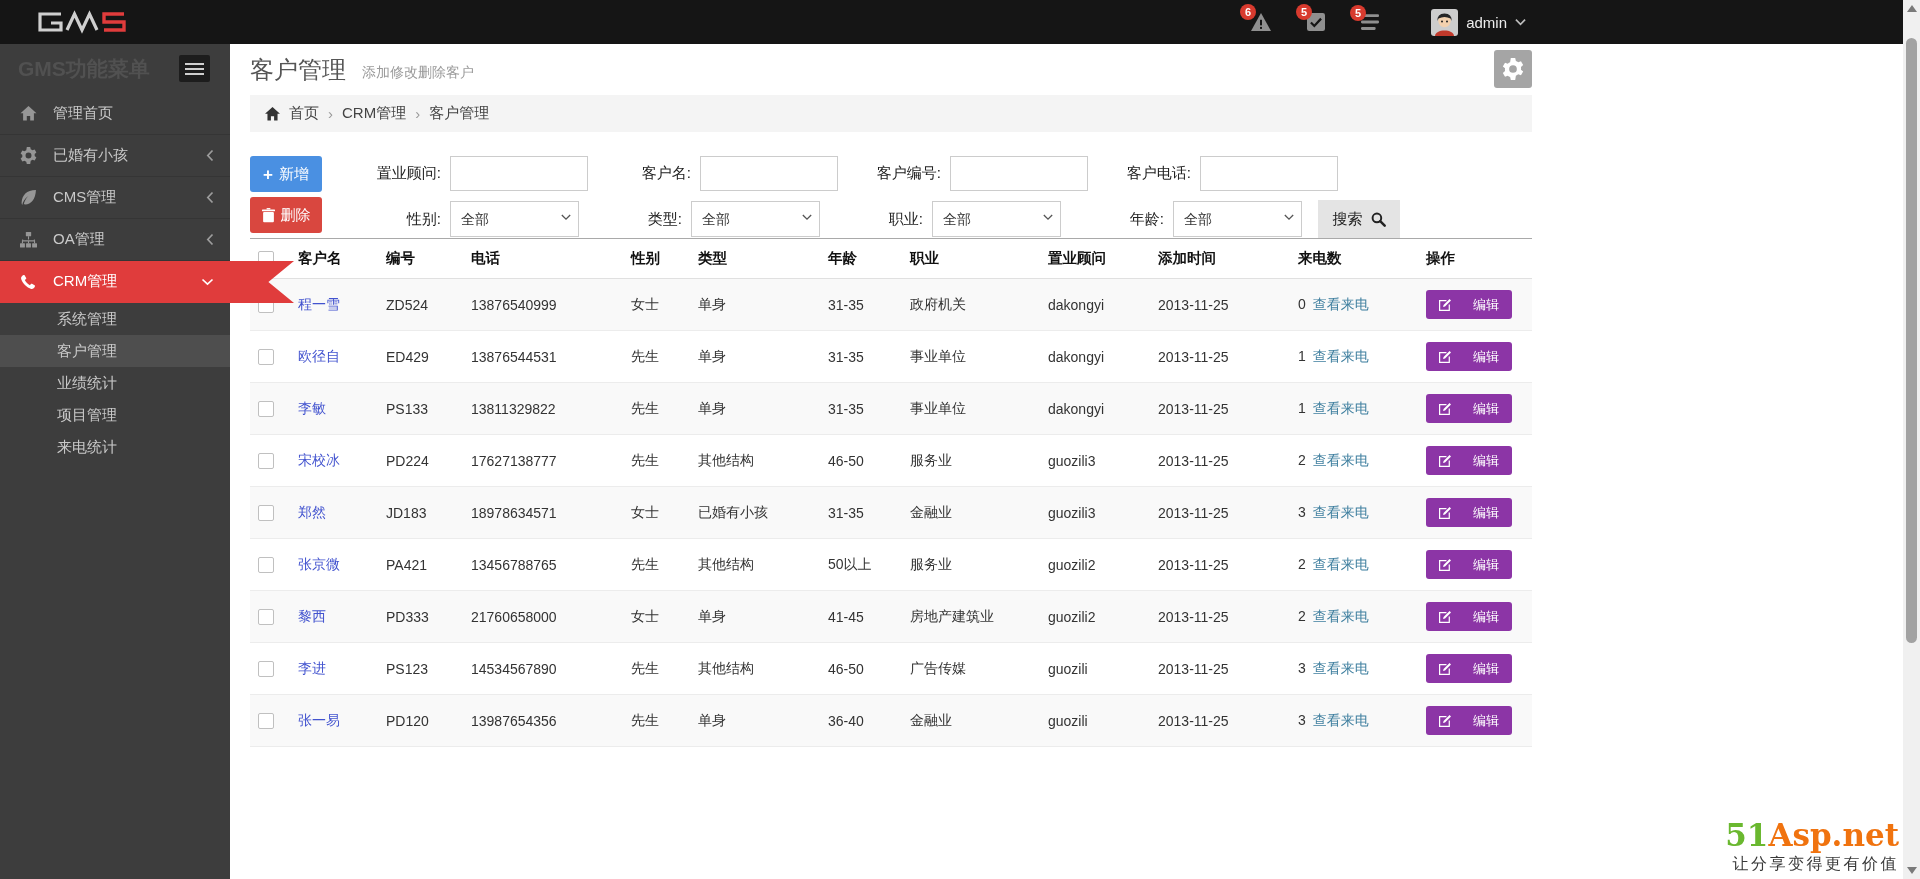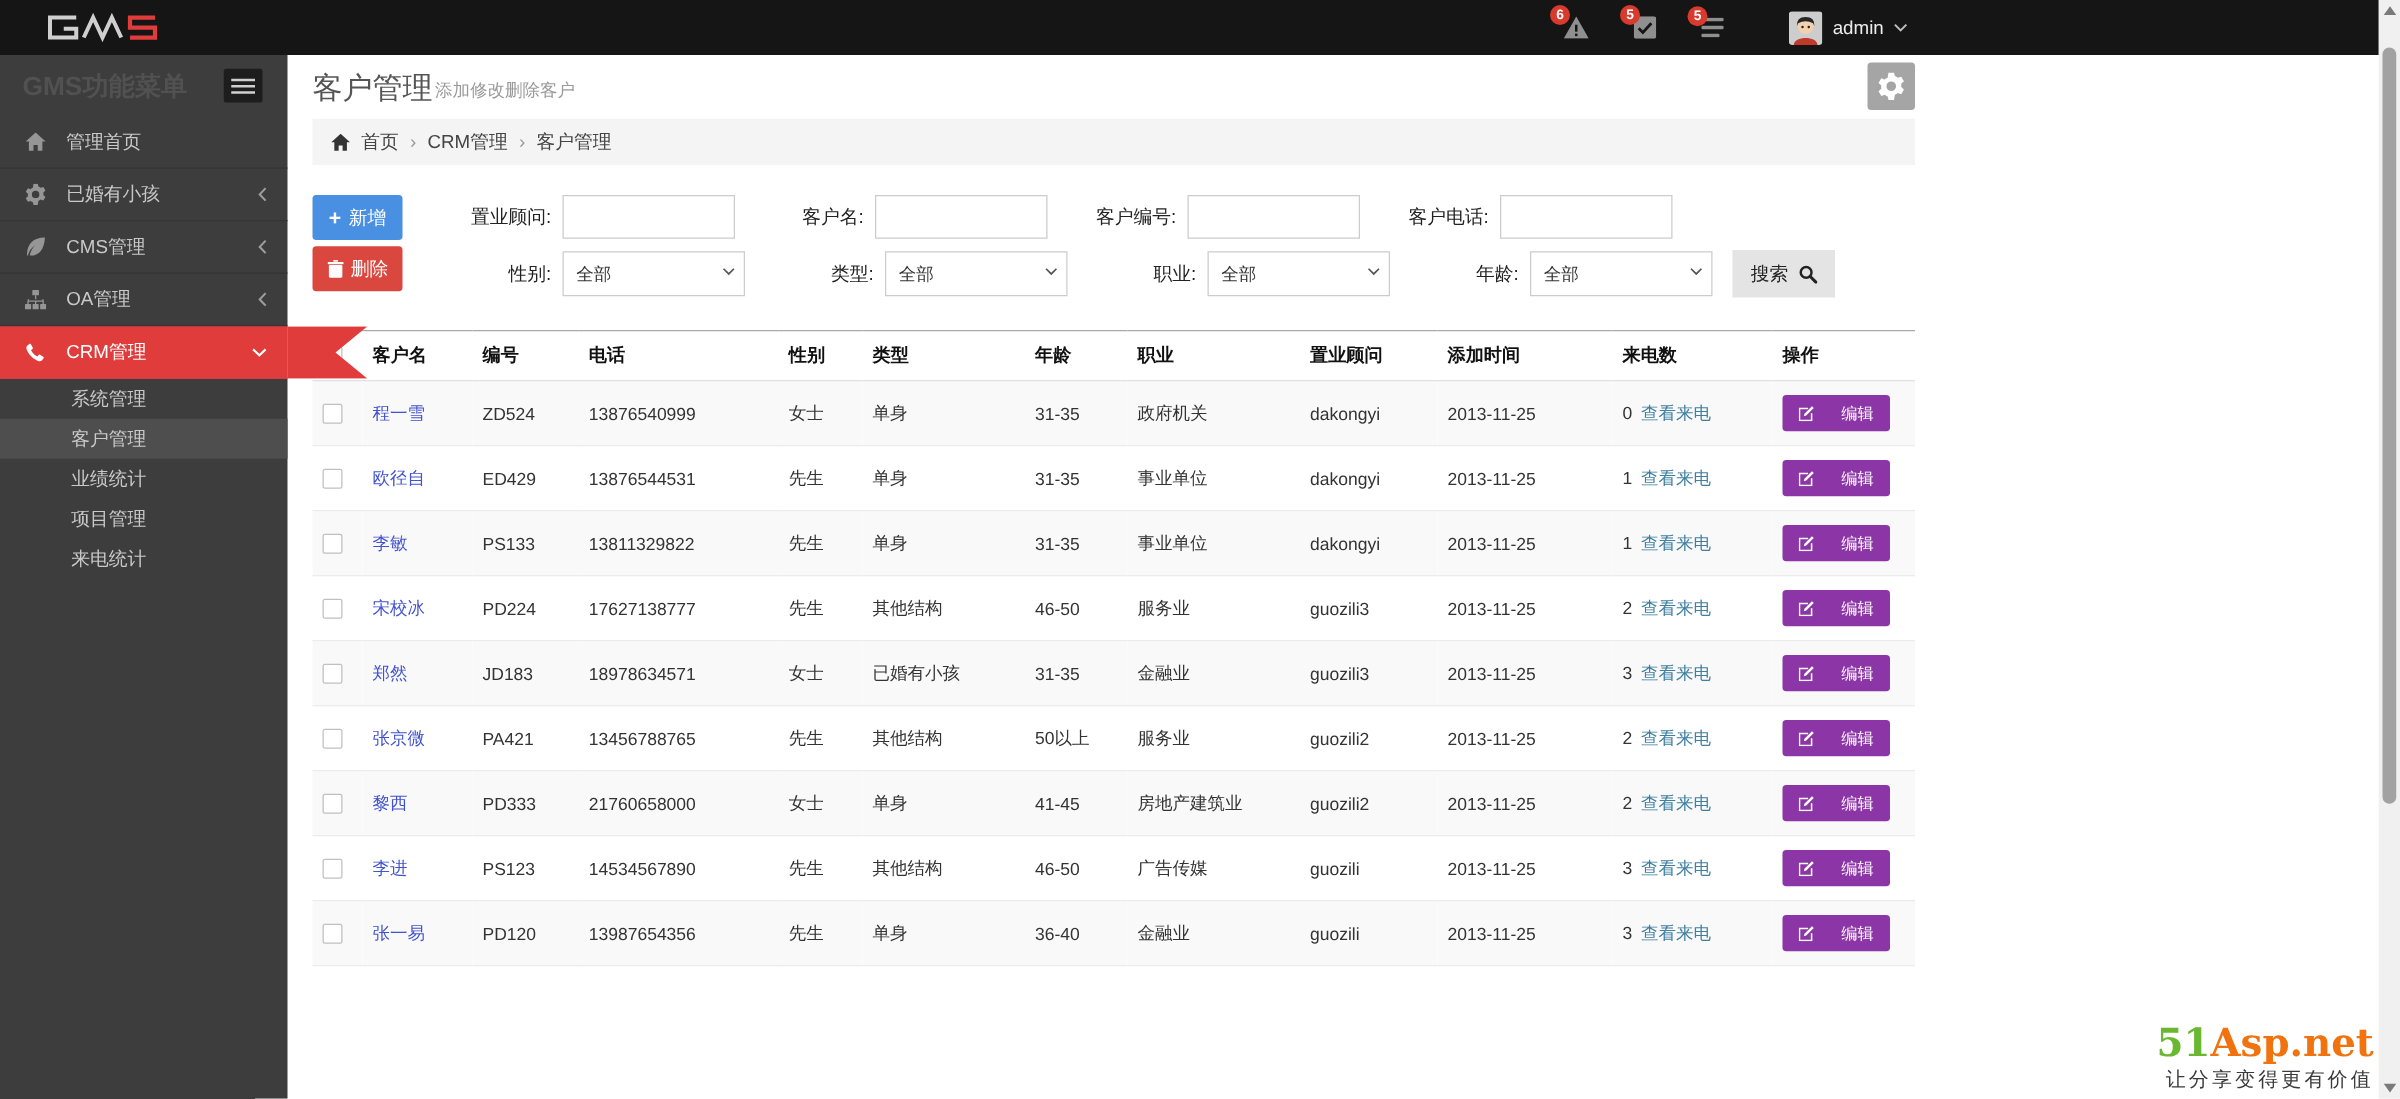--- a/index.html
+++ b/index.html
@@ -40,49 +40,49 @@
   .menu-item.active .mi-icon, .menu-item.active .mi-chev { color:#fff; }
   .ribbon { position:absolute; left:230px; top:0; width:64px; height:42px; background:#e03c3c;
             clip-path:polygon(0 0,100% 0,60% 50%,100% 100%,0 100%); }
   .submenu-item { height:32px; display:flex; align-items:center; padding-left:57px; font-size:15px; color:#c9c9c9; cursor:pointer; }
   .submenu-item.active { background:#4e4e4e; }
   
   .main { position:absolute; left:230px; top:44px; right:17px; bottom:0; background:#fff; }
   .container { width:1282px; margin-left:20px; position:relative; }
   .page-head { height:51px; display:flex; align-items:center; position:relative; }
   .page-title { font-size:24px; color:#555; font-weight:400; margin:0; }
-  .page-subtitle { font-size:14px; color:#9a9a9a; margin-left:2px; padding-top:6px; }
+  .page-subtitle { font-size:14px; color:#9a9a9a; margin-left:16px; padding-top:6px; }
   .settings-btn { position:absolute; right:0; top:6px; width:38px; height:38px; background:#a5a5a5;
                   border:none; border-radius:3px; color:#fff; display:flex; align-items:center; justify-content:center; cursor:pointer; }
   .breadcrumb { height:37px; background:#f4f4f4; display:flex; align-items:center; padding:0 15px;
                 font-size:15px; color:#444; gap:9px; }
   .bc-home { display:flex; color:#333; }
   .bc-sep { color:#999; font-size:15px; }
   .bc-item { cursor:pointer; }
   
   .filters { display:flex; margin-top:24px; }
   .action-col { width:72px; display:flex; flex-direction:column; gap:5px; margin-right:40px; flex:none; }
   .btn-add,.btn-del { height:36px; border:none; border-radius:3px; color:#fff; font-size:15px;
                       display:flex; align-items:center; justify-content:center; gap:6px; cursor:pointer; }
   .btn-add { background:#4a90e2; }
   .btn-del { background:#d9473f; }
   .plus-glyph { font-size:17px; font-weight:bold; line-height:1; }
   .filter-grid { display:flex; flex-direction:column; gap:9px; }
   .f-row { display:flex; align-items:center; }
   .f-group { display:flex; align-items:center; margin-right:24px; }
   .f-label { width:88px; text-align:right; padding-right:9px; font-size:15px; color:#222; white-space:nowrap; }
   .f-input { width:138px; height:35px; border:1px solid #ccc; padding:0 8px; font-size:14px; outline:none; }
-  .select-wrap { position:relative; width:146px; }
+  .select-wrap { position:relative; width:129px; }
   .select-wrap select { width:100%; height:36px; border:1px solid #ccc; background:#fff;
       -webkit-appearance:none; appearance:none; padding:0 24px 0 10px; font-size:14px; color:#333; border-radius:0; cursor:pointer; }
   .select-arrow { position:absolute; right:8px; top:13px; pointer-events:none; color:#555; display:flex; }
   .btn-search { height:38px; width:82px; background:#e4e4e4; border:none; font-size:15px; color:#222;
                 display:flex; align-items:center; justify-content:center; gap:8px; margin-left:16px; cursor:pointer; }
   
-  .data-table { width:100%; border-collapse:collapse; margin-top:26px; border-top:1px solid #a9a9a9; }
+  .data-table { width:100%; border-collapse:collapse; border-top:1px solid #a9a9a9; }
   .data-table thead th { text-align:left; font-size:14.5px; color:#111; padding:10px 8px;
                          border-bottom:1px solid #e0e0e0; font-weight:bold; white-space:nowrap; }
   .data-table tbody td { font-size:14px; color:#333; padding:11px 8px; border-bottom:1px solid #ececec; white-space:nowrap; }
   .data-table tbody tr:nth-child(odd) { background:#f9f9f9; }
   .row-check { -webkit-appearance:none; appearance:none; width:16px; height:16px; border:1px solid #c0c0c0;
                background:#fff; border-radius:2px; margin:0; display:block; cursor:pointer; }
   .name-link { color:#4253cf; cursor:pointer; }
   .consultant { color:#4cae4c; }
   .calls-link { color:#3f7f9f; margin-left:7px; cursor:pointer; }
   .btn-edit { background:#8c35a6; color:#fff; border:none; border-radius:3px; height:29px; padding:0 13px;

